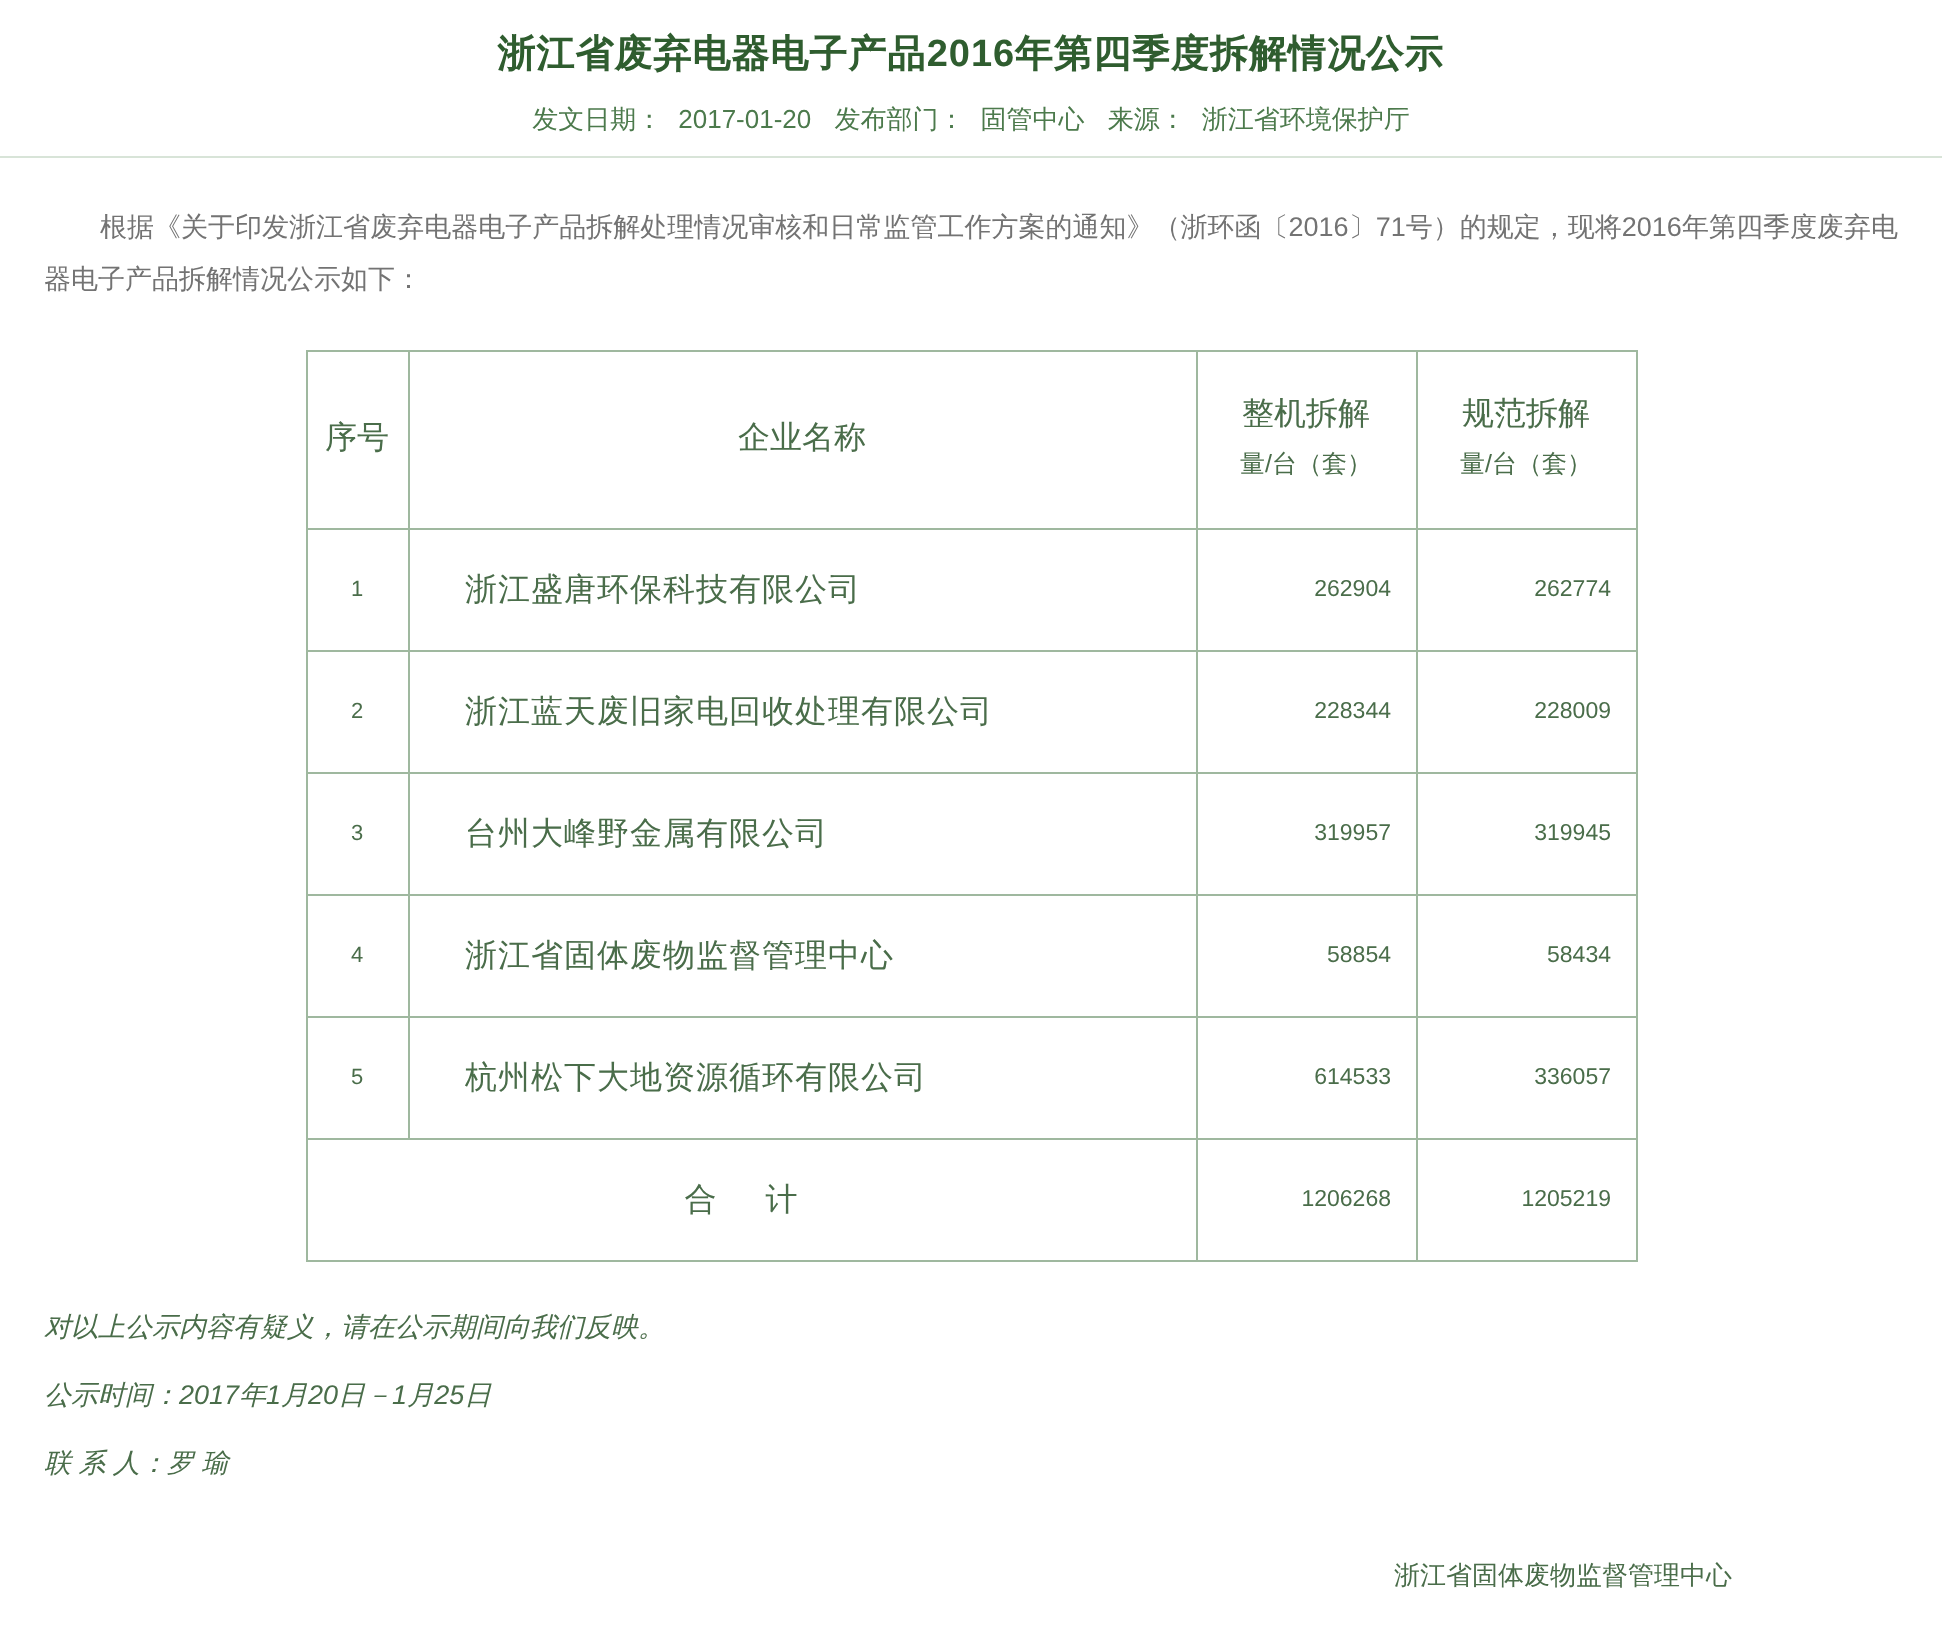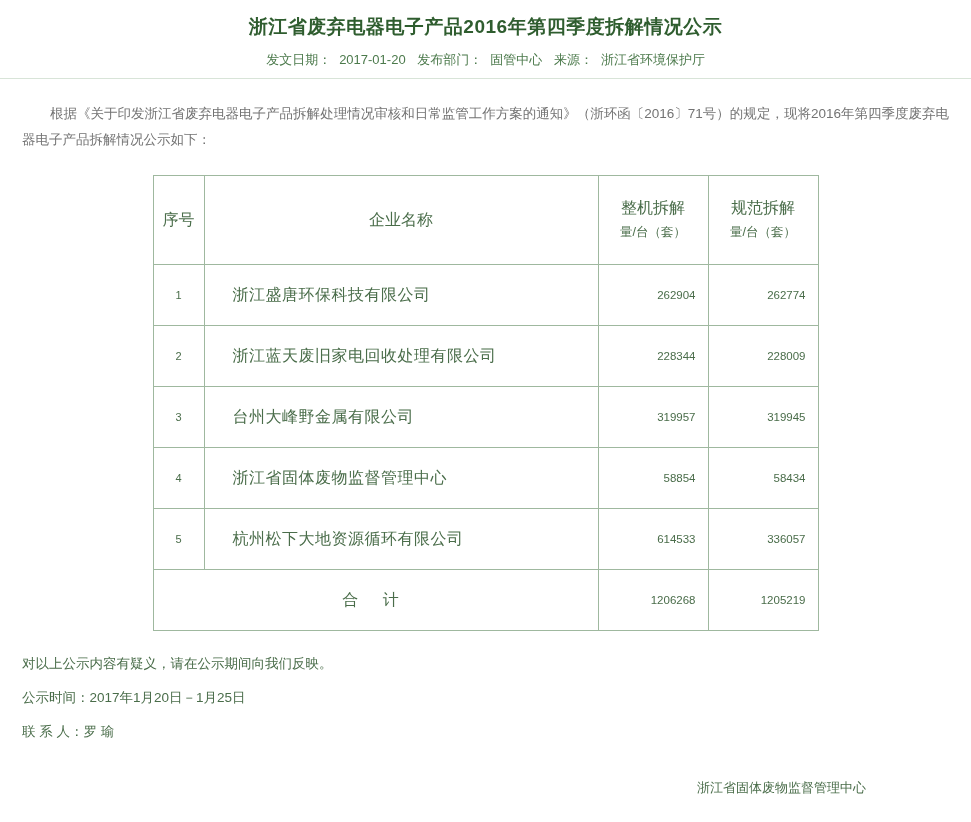--- a/index.html
+++ b/index.html
@@ -101,20 +101,21 @@
     text-align: center;
     font-size: 16px;
     letter-spacing: 10px;
     vertical-align: middle;
   }
   .footer-block {
     margin: 16px 22px 0 22px;
     font-size: 13.5px;
     color: #4a6d4a;
     line-height: 34px;
+    font-style: italic;
   }
   .sign-block {
     margin-top: 24px;
     text-align: right;
     padding-right: 105px;
     font-size: 13px;
     color: #4a6d4a;
     line-height: 30px;
   }
   .spaced-phone { margin-left: 22px; }

